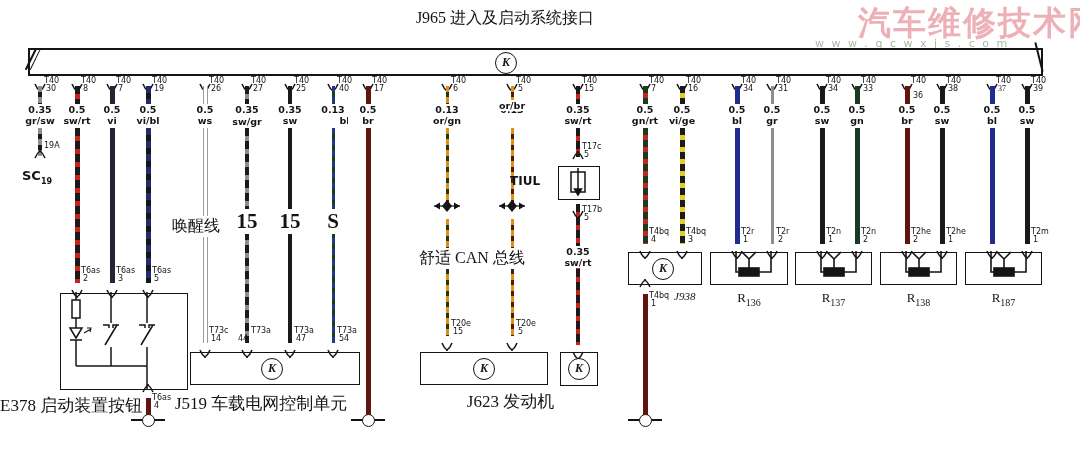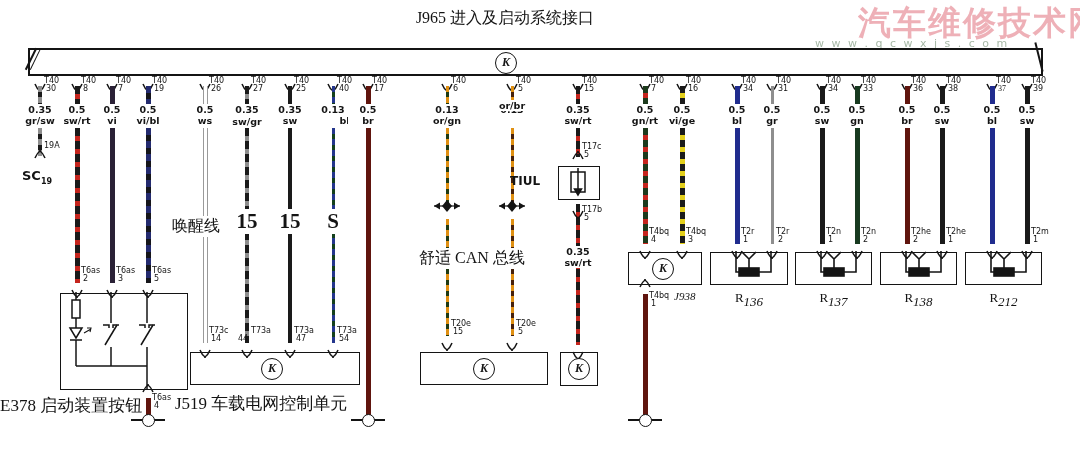--- a/index.html
+++ b/index.html
@@ -15,21 +15,21 @@
          font:italic bold 12px "Liberation Serif","DejaVu Serif",serif;text-align:center;line-height:19px;background:#fff;}
   .seg{position:absolute;}
   .fork{position:absolute;width:14px;height:9px;}
   .gnd{position:absolute;width:34px;height:12px;}
   .gnd .hl{position:absolute;left:0;top:5px;width:34px;height:1.6px;background:#141414;}
   .gnd .ci{position:absolute;left:11px;top:0;width:11px;height:11px;border:1.6px solid #141414;border-radius:50%;background:#fff;}
   .biglab{font-weight:bold;background:#fff;text-align:center;}
   .wm1{font-weight:bold;font-size:33px;letter-spacing:2px;color:rgba(228,128,138,0.62);white-space:nowrap;overflow:hidden;}
   .wm2{font-size:11px;letter-spacing:2px;color:rgba(150,172,150,0.85);white-space:nowrap;overflow:hidden;}
   .rlabel{position:absolute;text-align:center;font-family:"Liberation Serif","DejaVu Serif",serif;font-size:13px;}
-  .rlabel sub{font-size:13px;font-style:italic;}
+  .rlabel sub{font-size:10px;}
   .sc{font-weight:bold;font-size:13px;}
   .sc sub{font-size:8px;}
   .brk{position:absolute;width:2px;background:#141414;}
 </style>
 </head>
 <body>
 
 <div id="stage">
 
   <div class="t cn" style="left:0;top:8px;width:1010px;text-align:center;font-size:16px;">J965 进入及启动系统接口</div>
@@ -336,21 +336,21 @@
           <path d="M2 1 Q4 6 7 8 Q10 6 12 1" fill="none" stroke="#141414" stroke-width="1.5"></path>
           <path d="M7 8 L7 9" stroke="#141414" stroke-width="1.5"></path>
         </svg></div>
       <div class="t pin" style="left: 861px; top: 228px;">T2n</div>
       <div class="t pin" style="left: 863px; top: 236px;">2</div>
       <div class="fork" style="left: 900px; top: 77px;"><svg width="14" height="9" viewBox="0 0 14 9">
           <path d="M2 1 Q4 6 7 8 Q10 6 12 1" fill="none" stroke="#141414" stroke-width="1.5"></path>
           <path d="M7 8 L7 9" stroke="#141414" stroke-width="1.5"></path>
         </svg></div>
       <div class="t pin" style="left: 911px; top: 77px;">T40</div>
-      <div class="t pin" style="left: 913px; top: 85px; text-align: right;">36</div>
+      <div class="t pin" style="left: 913px; top: 92px; text-align: right;">36</div>
       <div class="seg" style="left: 904.5px; top: 86px; width: 5px; height: 18px; background: rgb(96, 21, 14);"></div>
       <div class="t gauge" style="left: 887px; top: 104px; width: 40px;">0.5</div>
       <div class="t gauge" style="left: 887px; top: 115px; width: 40px;">br</div>
       <div class="seg" style="left: 904.5px; top: 128px; width: 5px; height: 116px; background: rgb(96, 21, 14);"></div>
       <div class="fork" style="left: 900px; top: 244px;"><svg width="14" height="9" viewBox="0 0 14 9">
           <path d="M2 1 Q4 6 7 8 Q10 6 12 1" fill="none" stroke="#141414" stroke-width="1.5"></path>
           <path d="M7 8 L7 9" stroke="#141414" stroke-width="1.5"></path>
         </svg></div>
       <div class="t pin" style="left: 911px; top: 228px;">T2he</div>
       <div class="t pin" style="left: 913px; top: 236px;">2</div>
@@ -444,20 +444,21 @@
 
   <div class="box" style="left:190px;top:352px;width:170px;height:33px;"></div>
   <div class="kcirc" style="left:261px;top:358px;">K</div>
   <div class="t cn" style="left:175px;top:392px;width:245px;font-size:17px;">J519 车载电网控制单元</div>
 
   <div class="box" style="left:420px;top:352px;width:128px;height:33px;"></div>
   <div class="kcirc" style="left:473px;top:358px;">K</div>
 
   <div class="box" style="left:560px;top:352px;width:38px;height:34px;"></div>
   <div class="kcirc" style="left:568px;top:358px;">K</div>
+  <div class="t cn" style="left:448px;top:390px;width:125px;font-size:17px;text-align:center;">J623 发动机</div>
 
   <div class="box" style="left:628px;top:252px;width:74px;height:33px;"></div>
   <div class="kcirc" style="left:652px;top:258px;">K</div>
   <div class="t cn" style="left:674px;top:290px;font-size:11px;font-style:italic;">J938</div>
 
   <div class="box" style="left:710px;top:252px;width:78px;height:33px;">
     <svg width="78" height="33" viewBox="0 0 78 33" fill="none" stroke="#141414" stroke-width="1.6" style="position:absolute;left:-2px;top:-2px;">
       <path d="M27 0 V21 H30"></path>
         <rect x="30" y="17" width="20" height="8" fill="#141414"></rect>
         <path d="M50 21 H62 V0"></path>
@@ -494,21 +495,21 @@
 
   <div class="box" style="left:965px;top:252px;width:77px;height:33px;">
     <svg width="77" height="33" viewBox="0 0 77 33" fill="none" stroke="#141414" stroke-width="1.6" style="position:absolute;left:-2px;top:-2px;">
       <path d="M27 0 V21 H30"></path>
         <rect x="30" y="17" width="20" height="8" fill="#141414"></rect>
         <path d="M50 21 H62 V0"></path>
       <path d="M40 17 V8 M40 8 L33 1 M40 8 L47 1"></path>
     </svg>
   </div>
   <div class="rlabel" style="left:965px;top:290px;width:77px;">
-    <span>R</span><sub>212</sub>
+    <span>R</span><sub>187</sub>
   </div>
 
   <div class="box" style="left:558px;top:166px;width:42px;height:34px;">
     <svg width="42" height="34" viewBox="0 0 42 34" fill="none" stroke="#141414" stroke-width="1.5" style="position:absolute;left:-2px;top:-2px;">
       <rect x="14" y="7" width="14" height="20"></rect>
         <path d="M21 3 V26"></path>
         <path d="M21 30 l-3.5 -6 h7 z" fill="#141414"></path>
     </svg>
   </div>
   <div class="t" style="left:510px;top:174px;font-size:12px;font-weight:bold;">TIUL</div>

